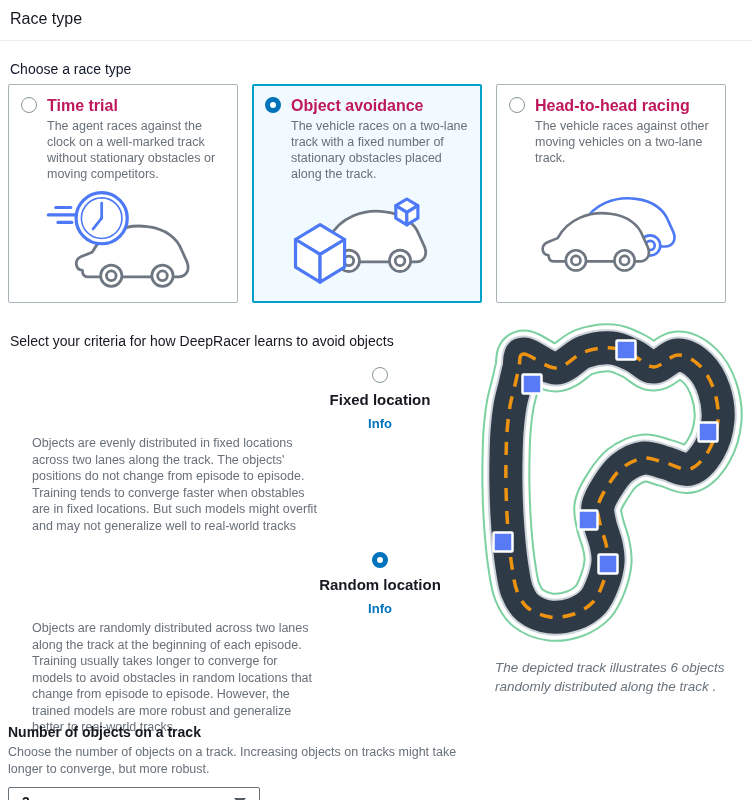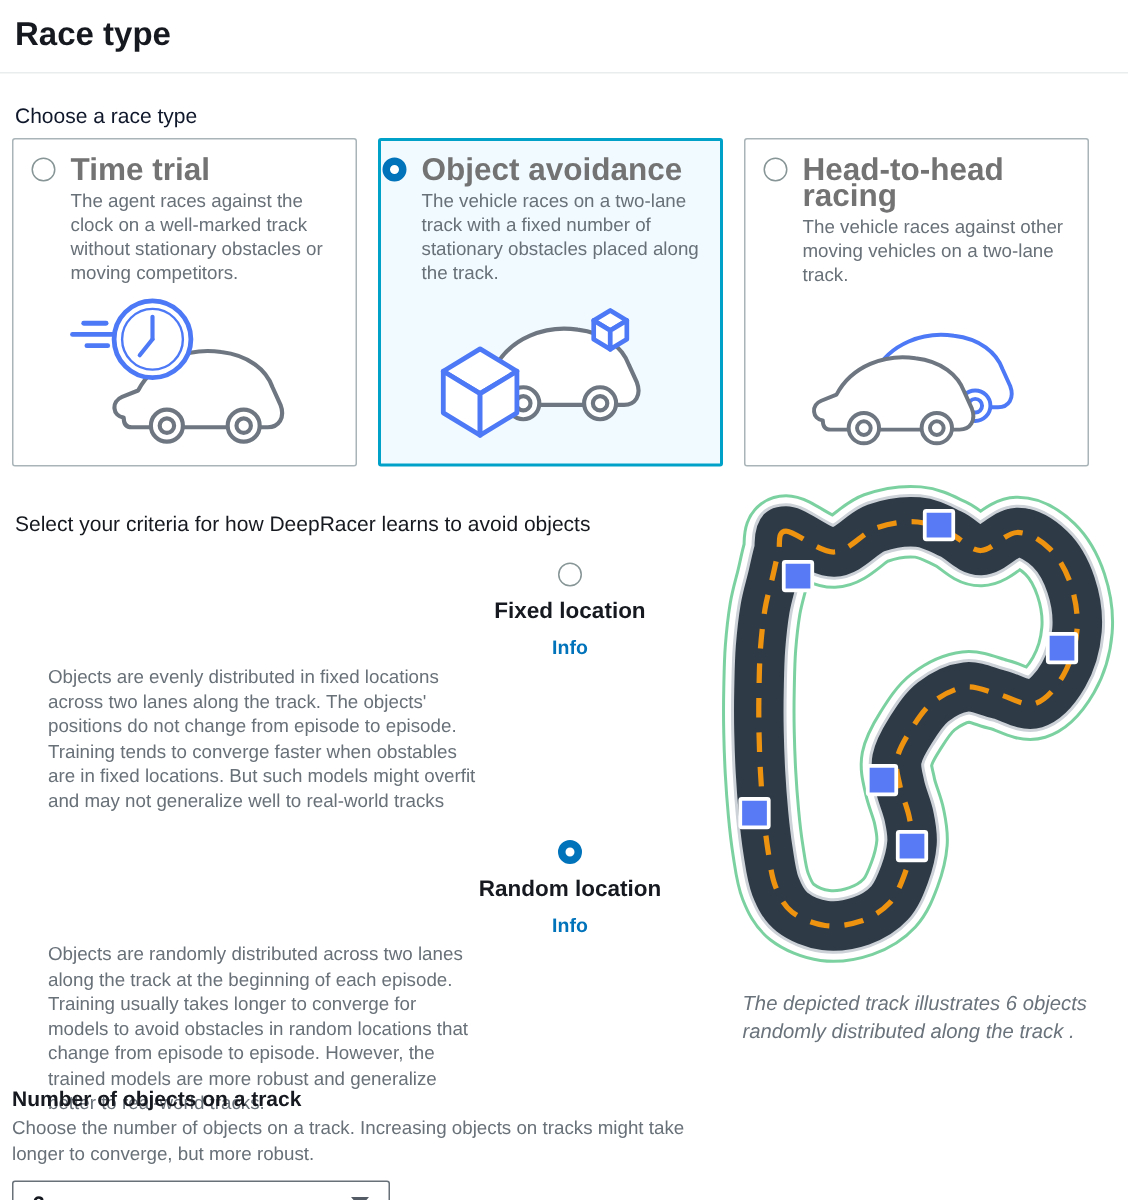--- a/index.html
+++ b/index.html
@@ -3,34 +3,34 @@
 <meta charset="utf-8">
 <style>
   * { box-sizing: border-box; }
   html,body { margin:0; padding:0; }
   body {
     width:752px; height:800px; position:relative; overflow:hidden;
     background:#ffffff; color:#16191f;
     font-family:"Liberation Sans", sans-serif;
   }
   .page-header { padding:10px 0 0 10px; }
-  .page-header h1 { margin:0; font-size:22px; font-weight:bold; color:#16191f; }
+  .page-header h1 { margin:0; font-size:16px; font-weight:normal; color:#16191f; }
   .header-divider { border-bottom:1px solid #eaeded; margin-top:12px; }
 
   .content { padding-left:8px; }
   .field-label { margin:20px 0 7px 2px; font-size:14px; color:#0f172a; }
 
   .cards { display:flex; gap:14px; }
   .card {
     width:230px; height:219px; border:1px solid #a9b4b8; border-radius:2px;
     background:#fff; padding:12px 12px; overflow:hidden; cursor:pointer;
   }
-  .card.selected { border:2px solid #00a1c9; background:#f1faff; padding:11px 1px; }
+  .card.selected { border:2px solid #00a1c9; background:#f1faff; padding:11px 11px; }
   .card-title-row { display:flex; gap:10px; align-items:flex-start; }
-  .card-title { font-size:21px; font-weight:bold; color:#737373; line-height:17px; }
+  .card-title { font-size:16px; font-weight:bold; color:#be185d; line-height:17px; }
   .radio {
     width:16px; height:16px; border-radius:50%; border:1px solid #879596;
     background:#fff; flex:none; margin-top:0px;
   }
   .radio.checked { border:5px solid #0073bb; }
   .card-desc { margin:4px 0 0 26px; font-size:12.5px; line-height:16px; color:#687078; }
   .card-icon { display:flex; justify-content:center; margin-top:4px; }
 
   .criteria-heading { margin:30px 0 0 2px; font-size:14px; color:#16191f; }
   .criteria-option { margin-top:18px; }

